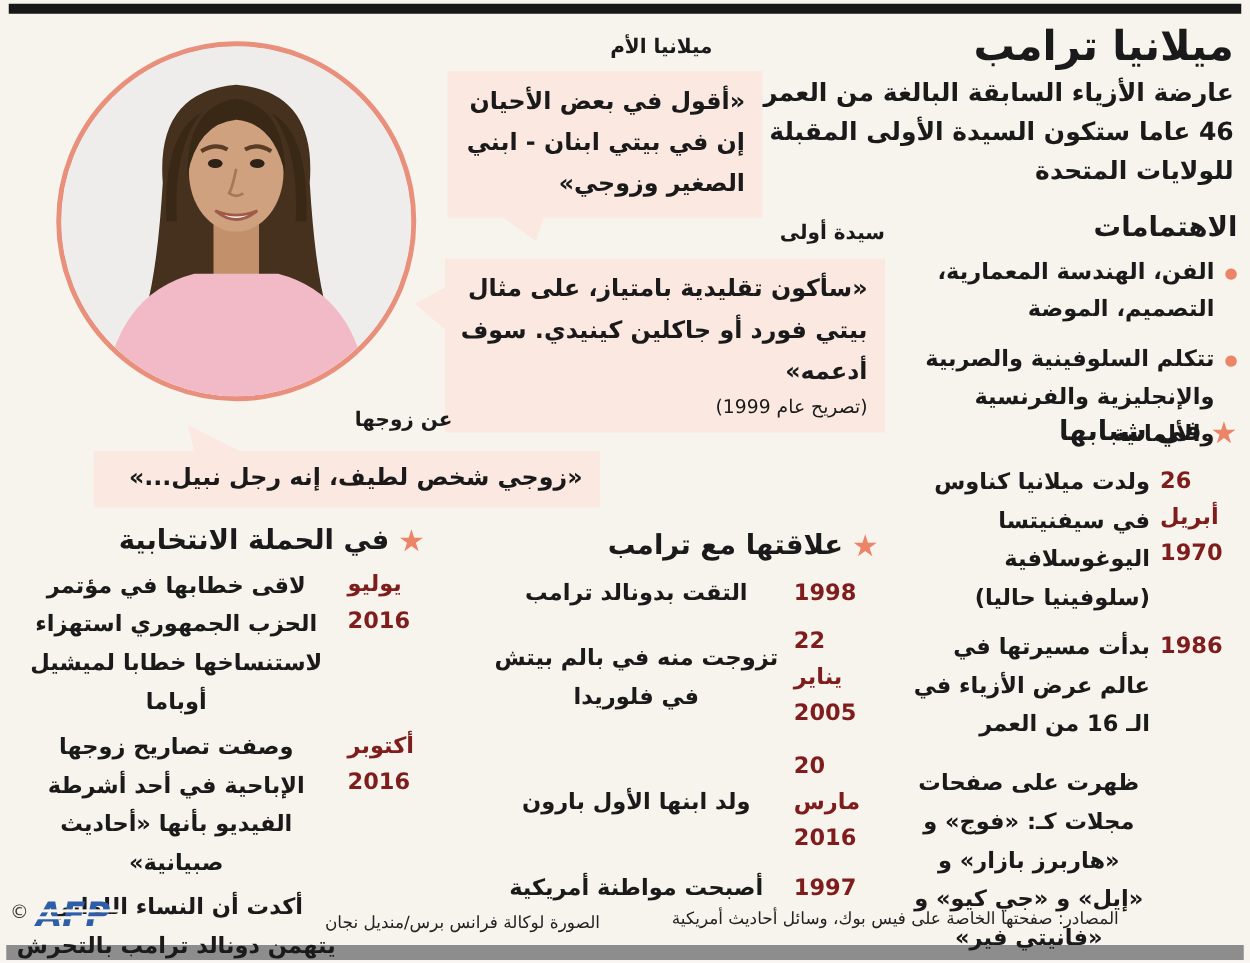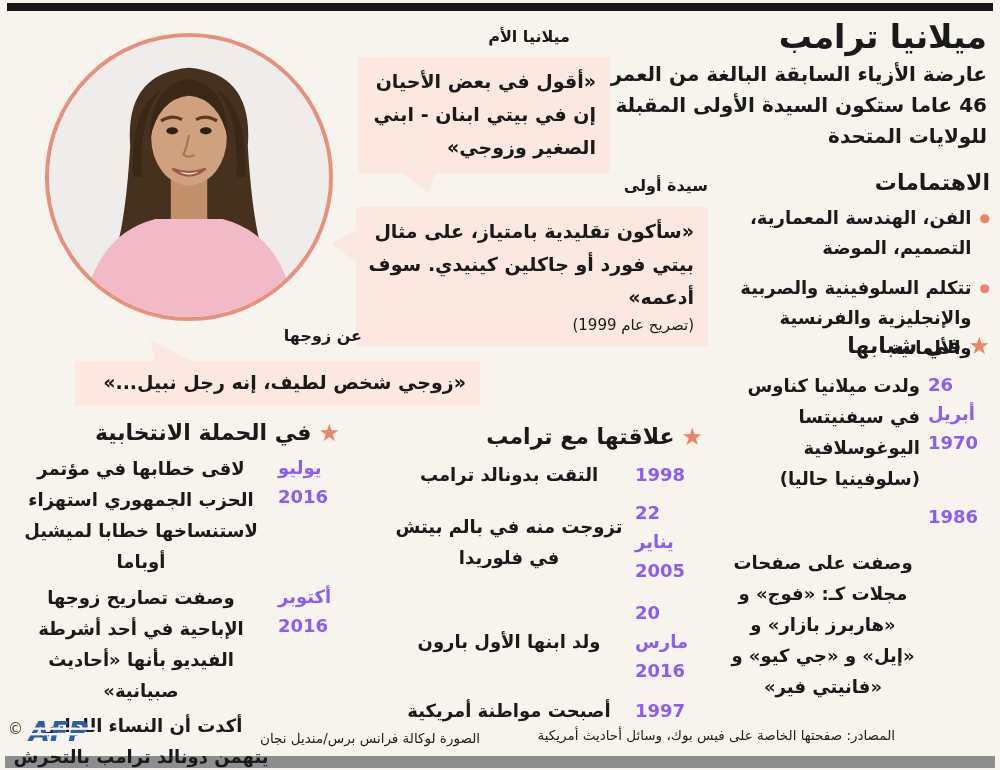--- a/index.html
+++ b/index.html
@@ -40,21 +40,21 @@
   .tail-b2{ left:-24px; top:22px; border-top:14px solid transparent; border-bottom:22px solid transparent; border-left:0; border-right:26px solid #fae8e1; }
   .tail-b3{ left:78px; top:-21px; border-left:38px solid #fae8e1; border-top:22px solid transparent; transform:skewX(14deg); }
 
   
   .section{ position:absolute; }
   .sec-head{ display:flex; align-items:center; gap:7px; font-size:22px; font-weight:bold; justify-content:flex-start; }
   .star{ color:#ec8468; font-size:24px; line-height:24px; }
   .rowitem{ display:flex; gap:8px; align-items:flex-start; }
   .rowitem.center{ align-items:center; }
   .date{
-    color:#8b5cf6; font-weight:bold; font-size:18px; line-height:29px;
+    color:#7f1d1d; font-weight:bold; font-size:18px; line-height:29px;
     white-space:pre-line; text-align:left; flex:0 0 62px;
   }
   .itext{ flex:1; font-size:18px; font-weight:bold; line-height:31px; }
   .txt-center{ text-align:center; }
   .txt-right{ text-align:right; }
 
   
   .bullet-row{ display:flex; gap:8px; margin-top:8px; }
   .dot{ color:#ec8468; font-size:12px; line-height:30px; }
   .bullet-text{ font-size:18px; font-weight:bold; line-height:30px; text-align:right; }
@@ -145,24 +145,25 @@
       <span>في شبابها</span>
     </div>
     <div class="rowitem" style="margin-top:12px;">
       <div class="date">26
 أبريل
 1970</div>
       <div class="itext txt-right">ولدت ميلانيا كناوس في سيفنيتسا اليوغوسلافية (سلوفينيا حاليا)</div>
     </div>
     <div class="rowitem" style="margin-top:8px;">
       <div class="date">1986</div>
+      <div class="itext txt-right">بدأت مسيرتها في عالم عرض الأزياء في الـ 16 من العمر</div>
     </div>
     <div class="rowitem" style="margin-top:16px;">
       <div class="date"></div>
-      <div class="itext txt-center">وصفت على صفحات مجلات كـ: «فوج» و «هاربرز بازار» و «إيل» و «جي كيو» و «فانيتي فير»</div>
+      <div class="itext txt-center">ظهرت على صفحات مجلات كـ: «فوج» و «هاربرز بازار» و «إيل» و «جي كيو» و «فانيتي فير»</div>
     </div>
 
   </div>
 
   <div class="section" style="right:297px; top:424px; width:312px;">
     <div class="sec-head">
       <span class="star">★</span>
       <span>علاقتها مع ترامب</span>
     </div>
     <div class="rowitem center" style="margin-top:10px;">

